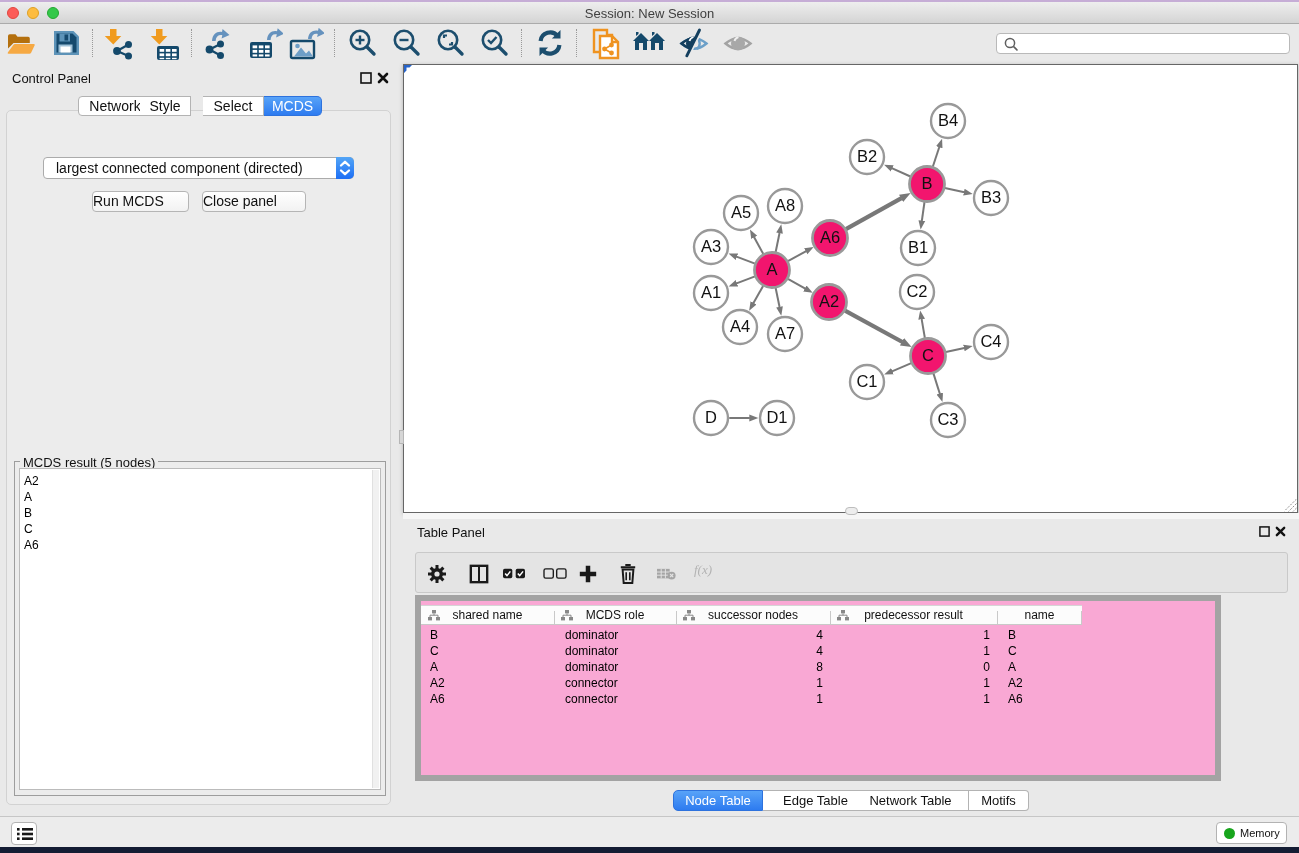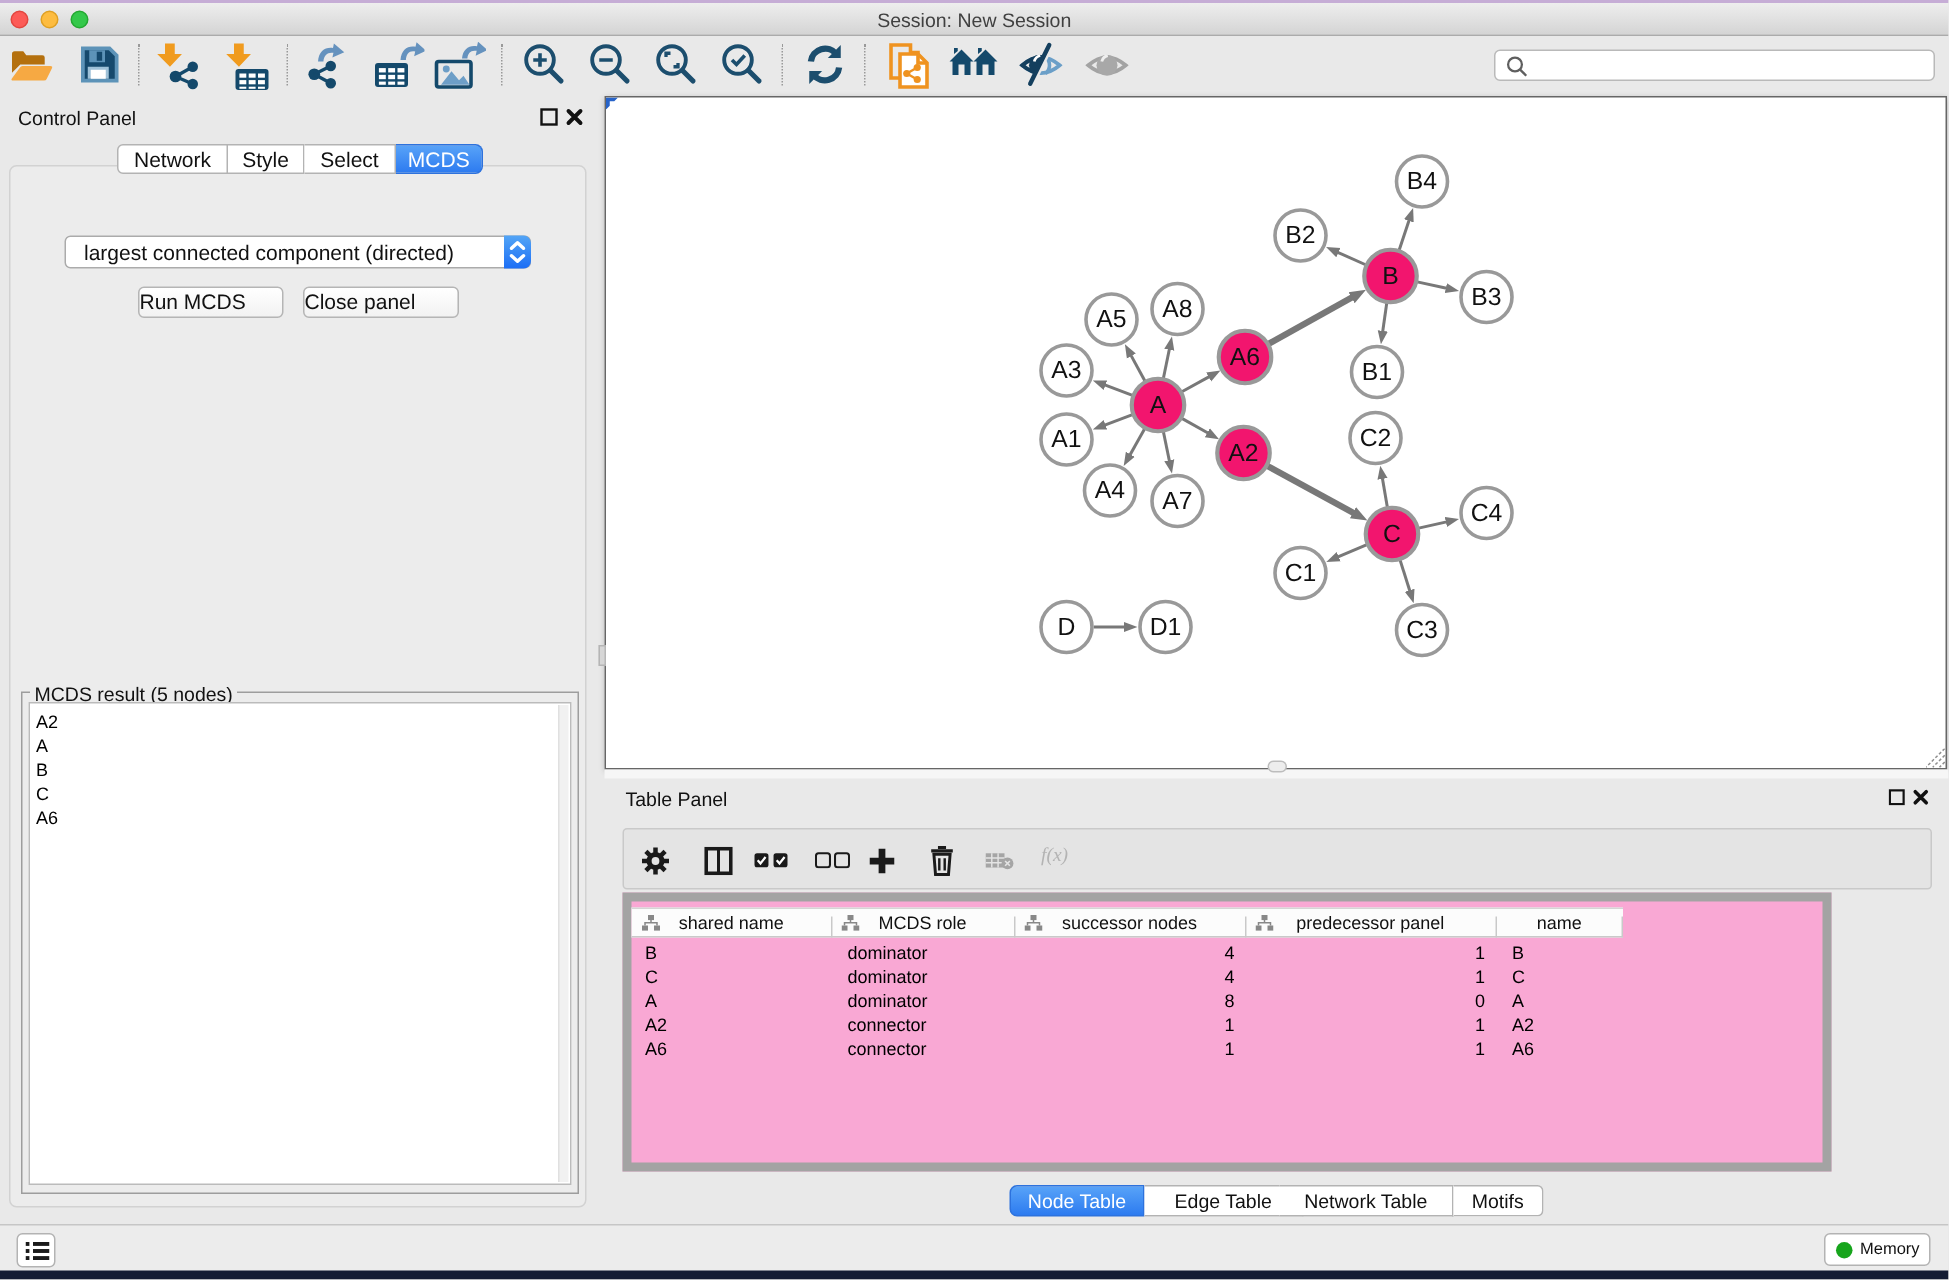--- a/index.html
+++ b/index.html
@@ -231,21 +231,21 @@
 
 <div id="cp-title" class="abs">Control Panel</div>
 <svg class="abs" style="left:360px;top:72px;" width="12" height="12" viewBox="0 0 12 12">
       <rect x="1" y="1" width="10" height="10" fill="none" stroke="#111" stroke-width="1.6"></rect>
     </svg>
 <svg class="abs" style="left:377px;top:72px;" width="12" height="12" viewBox="0 0 12 12">
       <path d="M2 2 L10 10 M10 2 L2 10" stroke="#111" stroke-width="2.6" stroke-linecap="round"></path>
     </svg>
 
 <div class="tab" style="left:78px;width:74px;border-left:1px solid #b3b3b3;border-radius:4px 0 0 4px;">Network</div>
-<div class="tab" style="left:152px;width:51px;">Style</div>
+<div class="tab" style="left:140px;width:51px;">Style</div>
 <div class="tab" style="left:203px;width:61px;">Select</div>
 <div class="tab" style="left:264px;width:58px;background:linear-gradient(#58a3f8,#2d7bf0);color:#fff;border-color:#2d72dd;border-radius:0 5px 5px 0;">MCDS</div>
 <div id="cp-body" class="abs"></div>
 <div id="dropdown" class="abs">largest connected component (directed)</div>
 <div id="stepper" class="abs">
       <svg style="position:absolute;left:3px;top:3px;" width="12" height="16" viewBox="0 0 12 16">
         <g fill="none" stroke="#fff" stroke-width="2.3" stroke-linecap="round" stroke-linejoin="round">
           <path d="M2 5.5 L6 1.8 L10 5.5"></path>
           <path d="M2 10.5 L6 14.2 L10 10.5"></path>
         </g>
@@ -427,21 +427,21 @@
 <div id="tp-table" class="abs">
   <div id="thead">
     <div class="hsep" style="left:133px;"></div>
     <div class="hsep" style="left:255px;"></div>
     <div class="hsep" style="left:409px;"></div>
     <div class="hsep" style="left:576px;"></div>
     <div class="hsep" style="left:660px;"></div>
     <div class="hcell" style="left:0;width:133px;">shared name</div>
     <div class="hcell" style="left:133px;width:122px;">MCDS role</div>
     <div class="hcell" style="left:255px;width:154px;">successor nodes</div>
-    <div class="hcell" style="left:409px;width:167px;">predecessor panel</div>
+    <div class="hcell" style="left:409px;width:167px;">predecessor result</div>
     <div class="hcell" style="left:576px;width:85px;">name</div>
     <svg class="hico" style="position:absolute;left:7px;top:4px;" width="12" height="11" viewBox="0 0 12 11">
           <g fill="#888">
             <rect x="4" y="0" width="4" height="3.4"></rect>
             <rect x="0" y="7" width="4" height="3.4"></rect>
             <rect x="8" y="7" width="4" height="3.4"></rect>
           </g>
           <path d="M6 3.4 v2 M2 7 v-1.8 h8 V7" fill="none" stroke="#888" stroke-width="1"></path>
         </svg>
     <svg class="hico" style="position:absolute;left:140px;top:4px;" width="12" height="11" viewBox="0 0 12 11">

